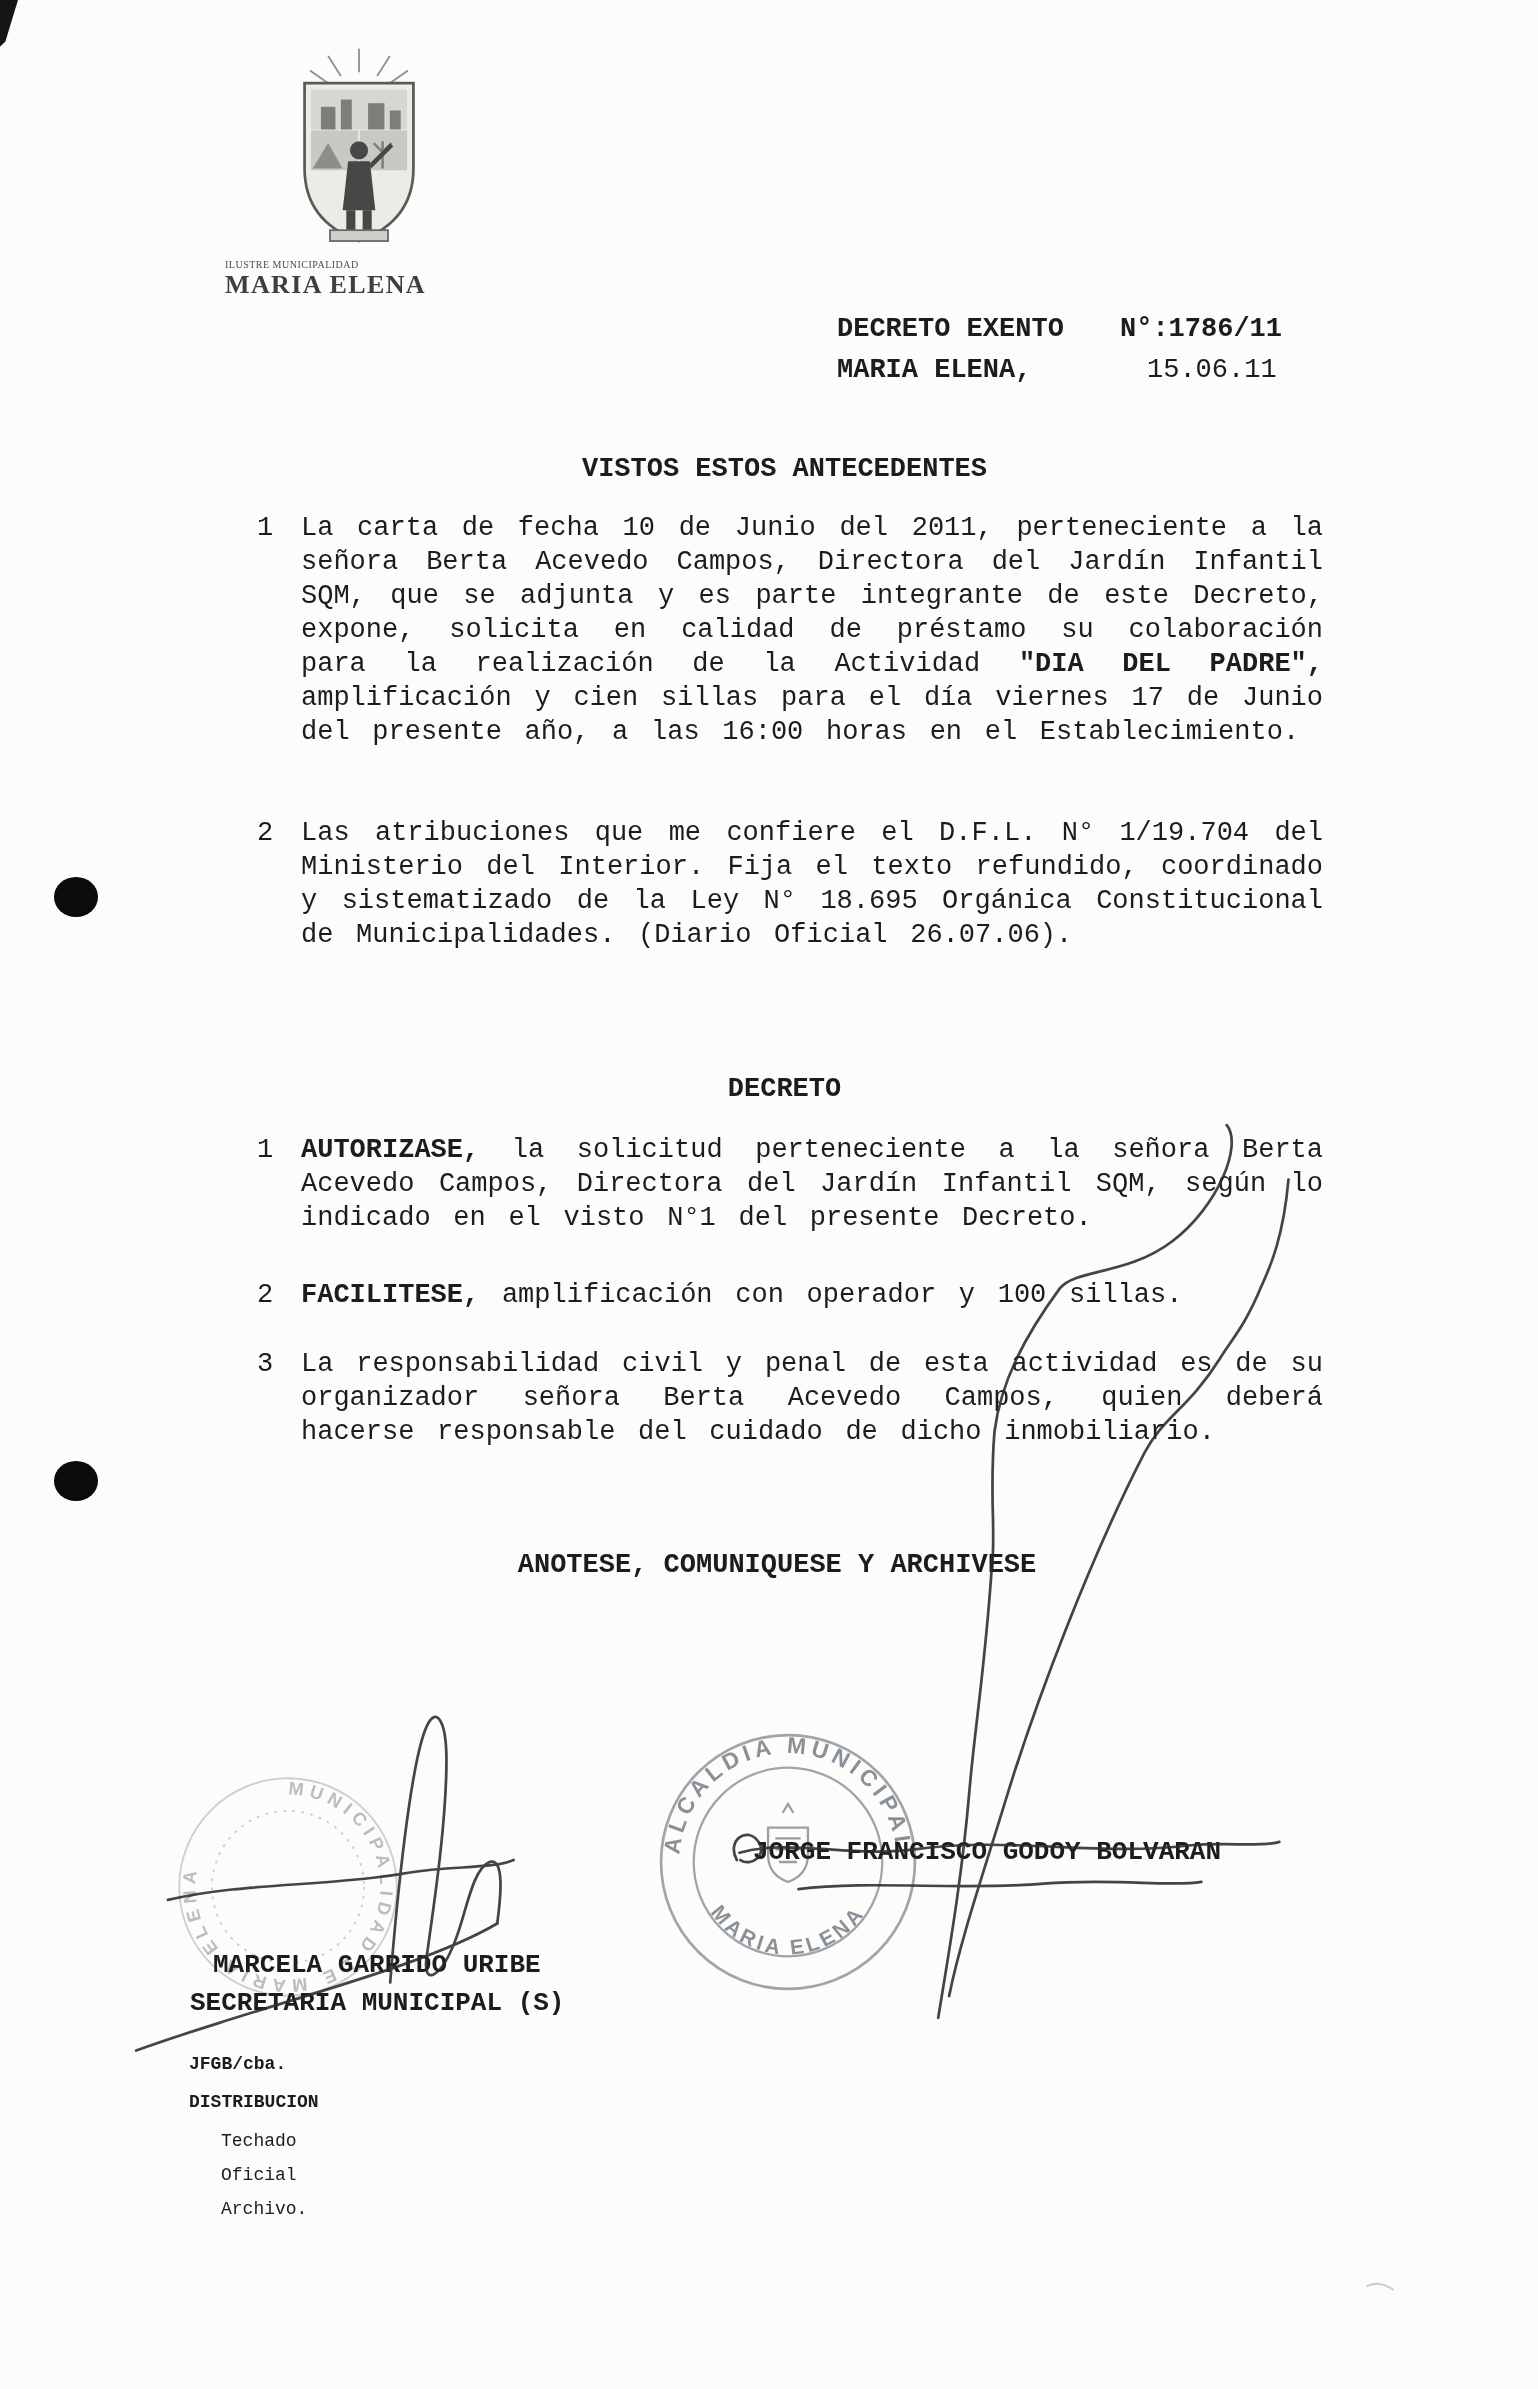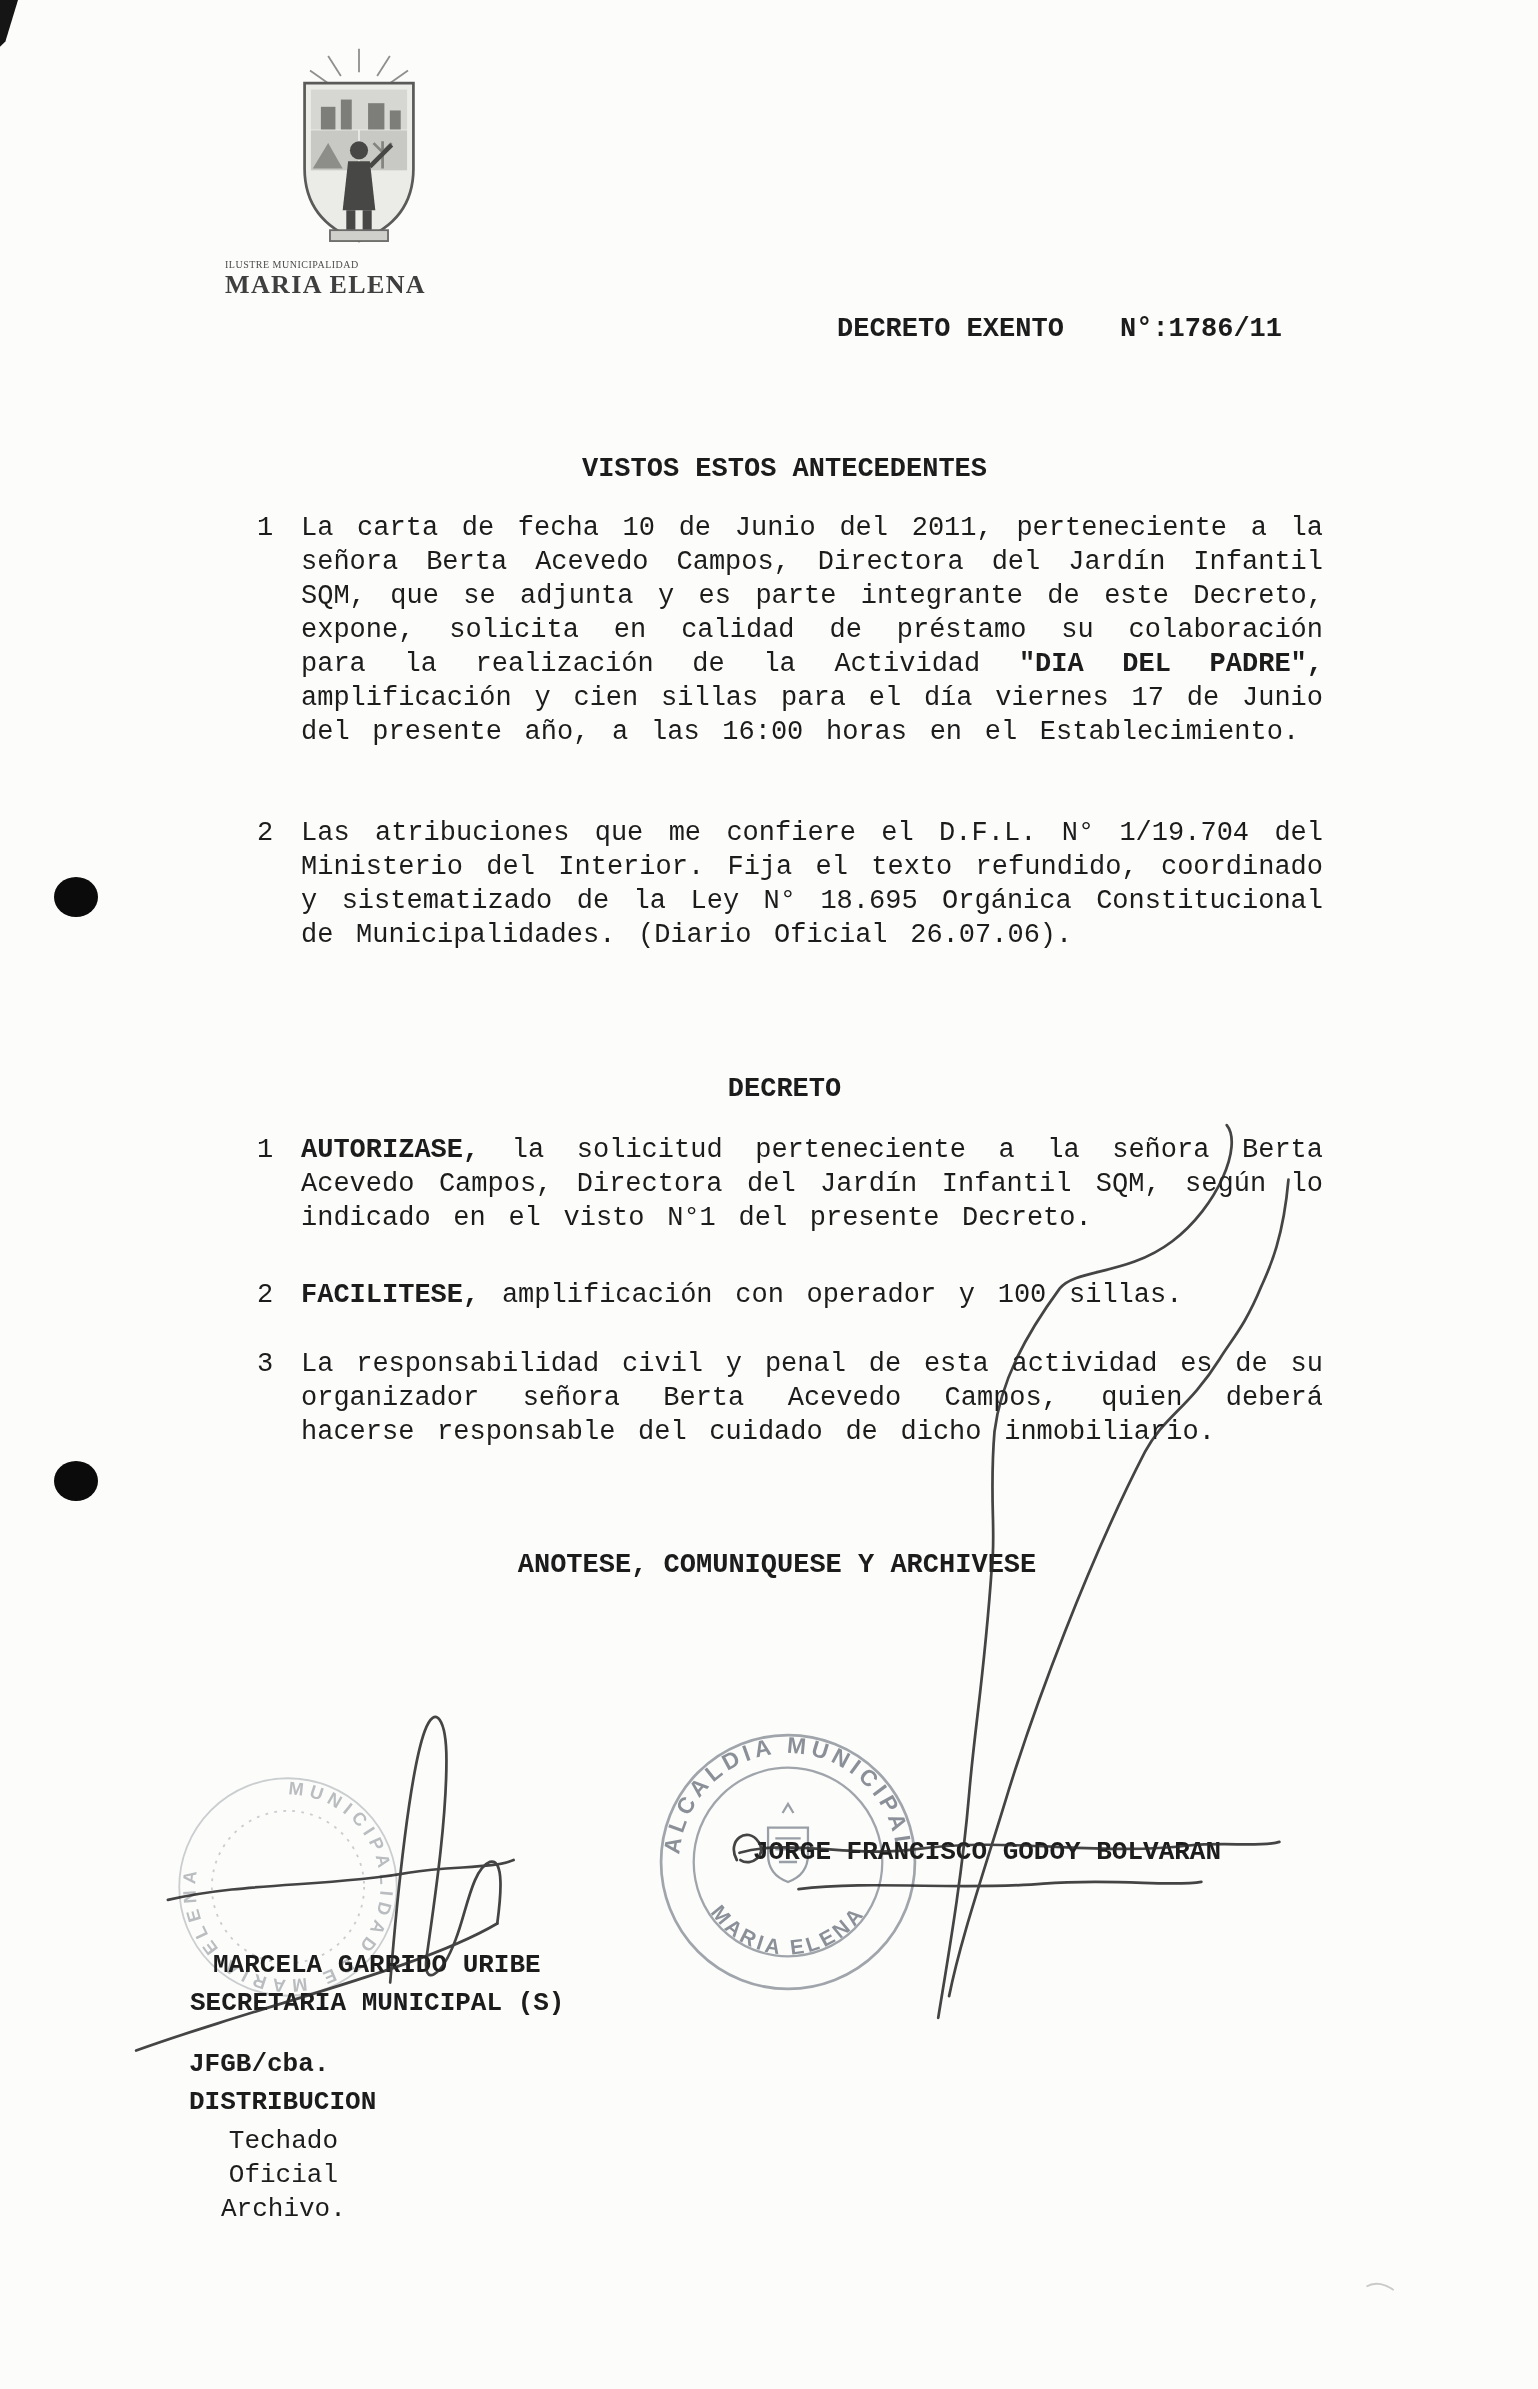--- a/index.html
+++ b/index.html
@@ -29,21 +29,21 @@
   .item .num { position:absolute; left:-44px; top:0; font-size:27px; line-height:34px; }
   .item p { font-size:27px; line-height:34px; text-align:justify; word-spacing:.4ch; }
 
   .closing { position:absolute; left:0; width:1538px; text-align:center; font-size:27px; font-weight:bold; z-index:3; }
 
   .sig { position:absolute; z-index:3; font-size:26px; font-weight:bold; line-height:38px; }
   .sig .t2 { display:block; }
   .sig-right .t2 { margin-left:51px; }
   .sig-left .t1 { margin-left:23px;font-family:Liberation Mono, monospace; }
 
-  .foot { position:absolute; z-index:3; font-size:26px; line-height:34px;text-align:center; }
+  .foot { position:absolute; z-index:3; font-size:18px; line-height:34px; }
 
   .hole { position:absolute; left:54px; width:44px; height:40px; background:#0b0b0b; border-radius:50%; z-index:6; }
 
   .stamp { position:absolute; z-index:1; }
   .ink { position:absolute; left:0; top:0; z-index:4; pointer-events:none; }
   .corner-artifact { position:absolute; left:0; top:0; z-index:6; }
 </style>
 </head>
 <body>
 
@@ -87,20 +87,24 @@
       <rect x="54" y="214" width="64" height="12" fill="#cfcfcb" stroke="#6a6a68" stroke-width="2"></rect>
     </svg>
     <div class="org-small">ILUSTRE MUNICIPALIDAD</div>
     <div class="org-name">MARIA ELENA</div>
   </div>
 
   <div class="decree-header">
     <div class="row">
       <span class="b">DECRETO EXENTO</span>
       <span class="b">N°:1786/11</span>
+    </div>
+    <div class="row">
+      <span class="b">MARIA ELENA,</span>
+      <span class="val2">15.06.11</span>
     </div>
   </div>
 
   <div class="section-title" style="top:454px;">VISTOS ESTOS ANTECEDENTES</div>
 
   <div class="item" style="top:511px;">
     <span class="num">1</span>
     <p><span>La carta de fecha 10 de Junio del 2011, perteneciente a la señora Berta Acevedo Campos, Directora del Jardín Infantil SQM, que se adjunta y es parte integrante de este Decreto, expone, solicita en calidad de préstamo su colaboración para la realización de la Actividad </span><b>"DIA DEL PADRE",</b><span> amplificación y cien sillas para el día viernes 17 de Junio del presente año, a las 16:00 horas en el Establecimiento.</span></p>
   </div>
 

